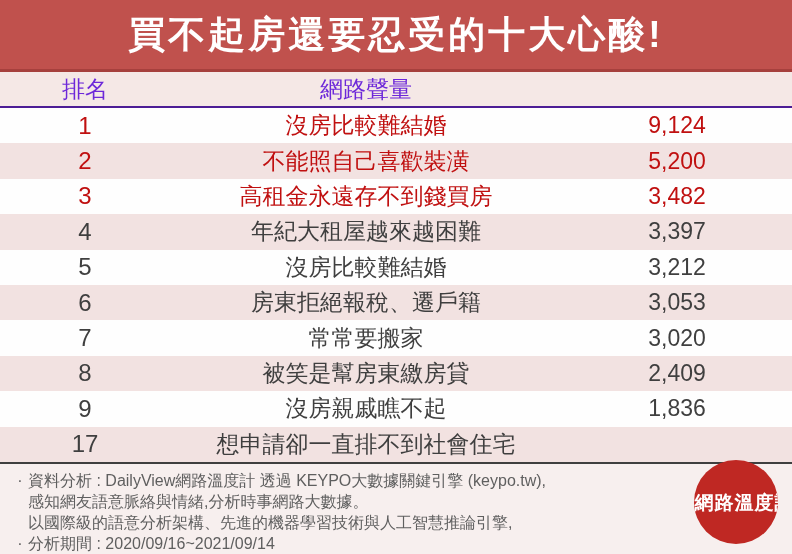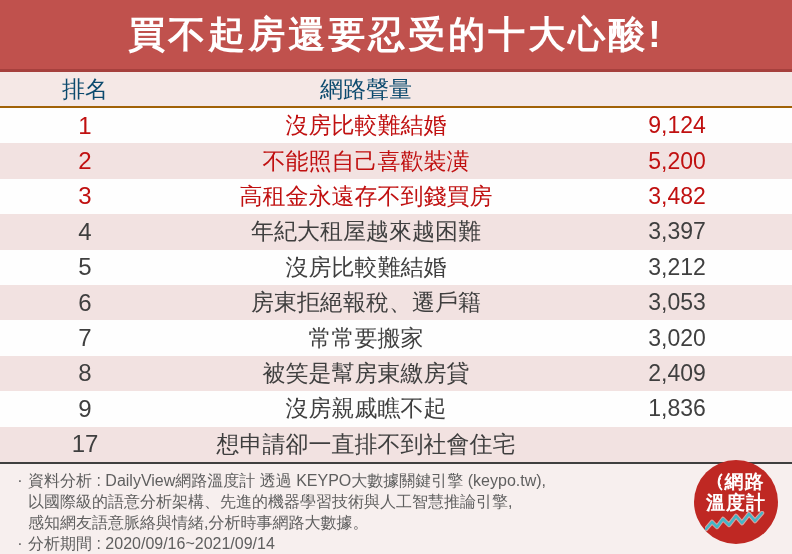--- a/index.html
+++ b/index.html
@@ -34,22 +34,22 @@
 
   
   .grid-cols {
     display: grid;
     grid-template-columns: 170px 1fr 230px;
     align-items: center;
   }
   .header-row {
     height: 36px;
     background: var(--header-bg, #f5e8e6);
-    border-bottom: 2px solid #a16207;
-    color: #0c4a6e;
+    border-bottom: 2px solid #4c1d95;
+    color: #6d28d9;
     font-size: 23px;
   }
   .header-row > div { text-align: center; }
 
   .rows {}
   .row {
     height: 35.4px;
     font-size: 23px;
     color: #3f3f3f;
     background: #fefefe;
@@ -85,21 +85,21 @@
   .logo-badge {
     position: absolute;
     right: 14px;
     bottom: 10px;
     width: 84px;
     height: 84px;
     border-radius: 50%;
     background: var(--logo-red, #bf2823);
     color: #ffffff;
     display: flex;
-    flex-direction: column;
+    flex-direction: row;
     align-items: center;
     justify-content: center;
     overflow: hidden;
   }
   .logo-line { 
     font-weight: bold;
     font-size: 19px;
     line-height: 21px;
     letter-spacing: 1px;
     white-space: nowrap;
@@ -188,26 +188,26 @@
   <div class="bottom-rule"></div>
 
   <div class="footer">
     <div class="footer-line">
       <span class="bullet">·</span>
       <span class="ft">資料分析 : DailyView網路溫度計 透過 KEYPO大數據關鍵引擎 (keypo.tw),</span>
     </div>
 
     <div class="footer-line">
       <span class="bullet"></span>
+      <span class="ft">感知網友語意脈絡與情緒,分析時事網路大數據。</span>
+    </div>
+
+    <div class="footer-line">
+      <span class="bullet"></span>
       <span class="ft">以國際級的語意分析架構、先進的機器學習技術與人工智慧推論引擎,</span>
-    </div>
-
-    <div class="footer-line">
-      <span class="bullet"></span>
-      <span class="ft">感知網友語意脈絡與情緒,分析時事網路大數據。</span>
     </div>
 
     <div class="footer-line">
       <span class="bullet">·</span>
       <span class="ft">分析期間 : 2020/09/16~2021/09/14</span>
     </div>
   </div>
 
   <div class="logo-badge">
     <span class="logo-line first">

